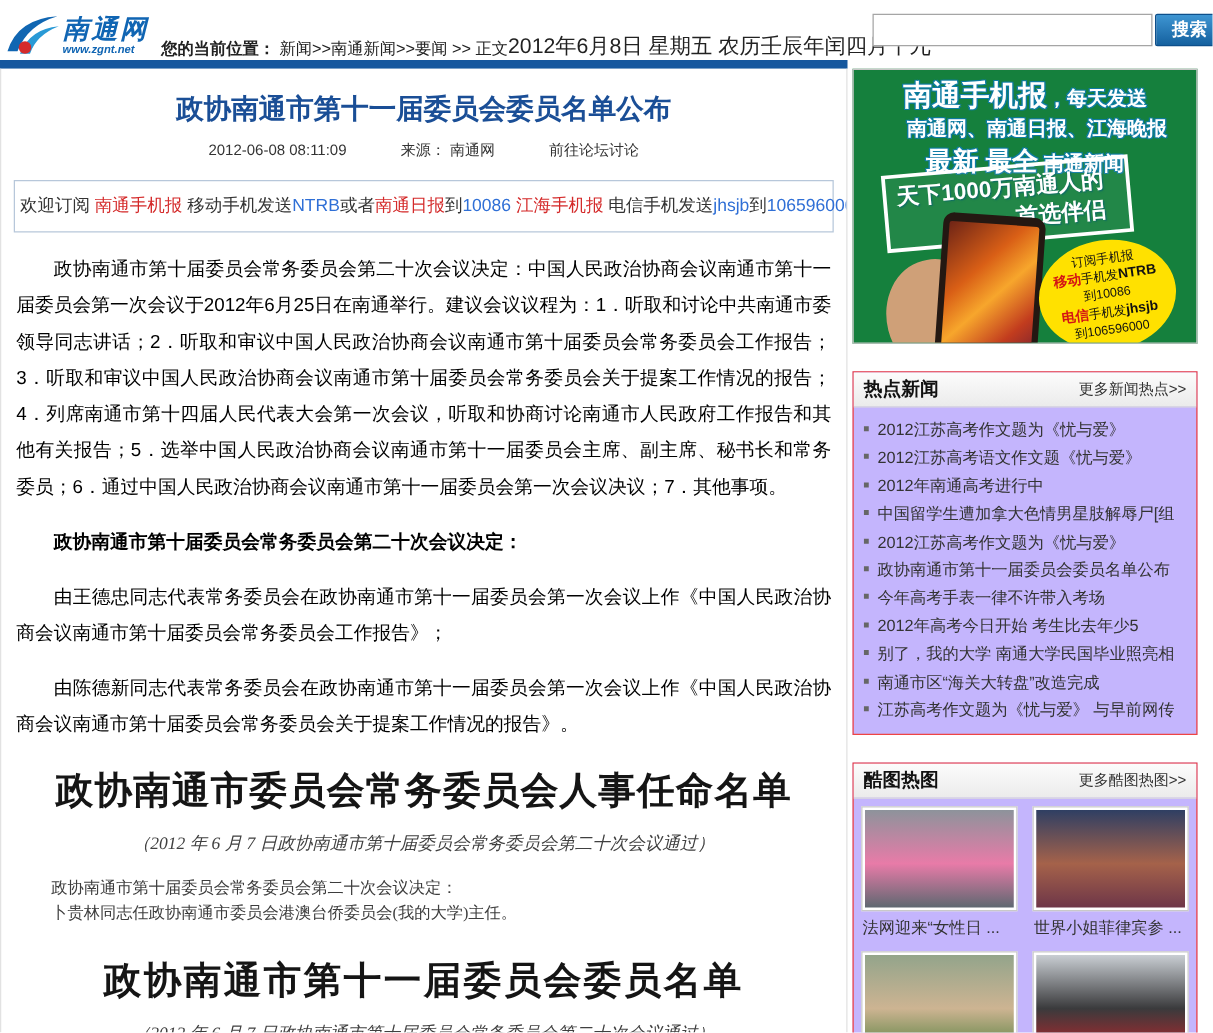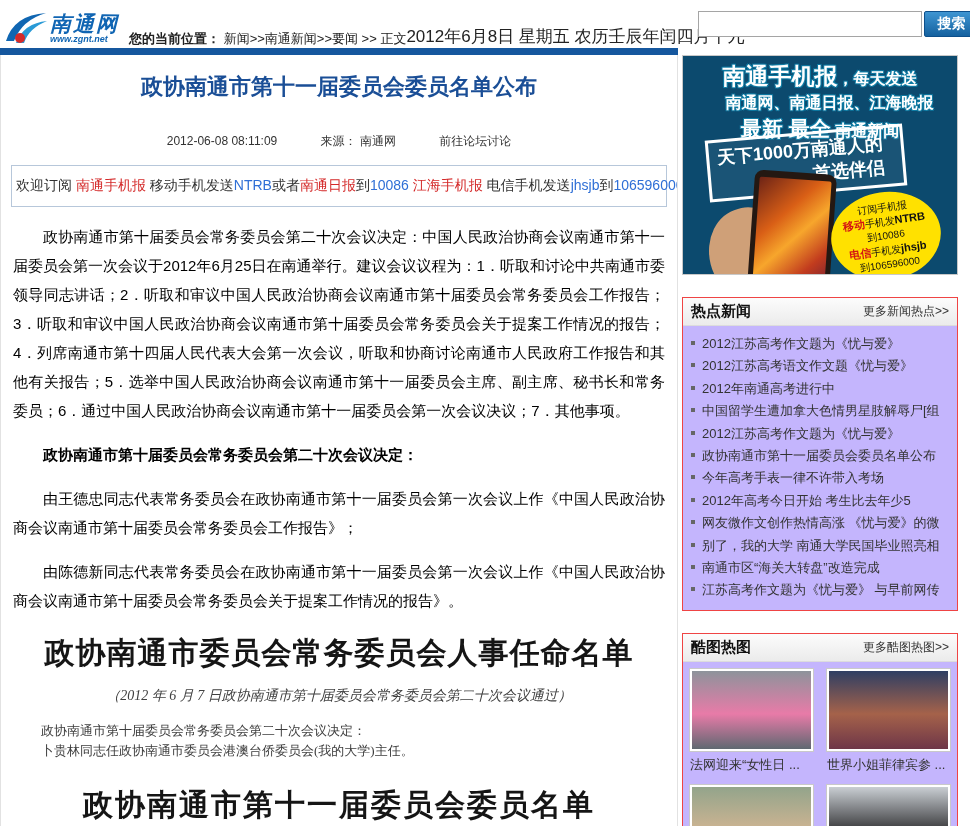--- a/index.html
+++ b/index.html
@@ -20,39 +20,39 @@
   .search-area { position:absolute; left:678px; top:11px; display:flex;padding-left:20px; }
   .search-input { width:224px; height:26px; border:1px solid #a5a5a5; outline:none; padding:0 6px; font-size:13px; }
   .search-btn { width:55px; height:26px; margin-left:2px; border:1px solid #0d4f8b; border-radius:2px;
     background:linear-gradient(#3e95d2,#15619f); color:#fff; font-size:14px; font-weight:bold; cursor:pointer;
     font-family:inherit; }
   .blue-bar { position:absolute; left:0; top:48px; width:678px; height:7px; background:#15579e; }
   
   .main { position:absolute; left:0; top:55px; width:678px; height:771px;
     border-left:1px solid #e2e2e2; border-right:1px solid #e2e2e2; overflow:hidden; background:#fff; }
   .article-title { margin-top:17px; text-align:center; font-size:22px; font-weight:bold; color:#1a4e96; }
-  .article-meta { margin-top:31px; text-align:center; font-size:12px; color:#333; }
+  .article-meta { margin-top:10px; text-align:center; font-size:12px; color:#333; }
   .article-meta span { margin:0 20px; }
   .subscribe { margin:15px 10px 0; border:1px solid #b7c7da; padding:11px 4px; text-align:center;
     font-size:14px; color:#333; white-space:nowrap; }
   .c-red { color:#d42a2a; } .c-blue { color:#2f6fd6; }
   .paras { margin:4px 12px 0; }
   .paras p { font-size:15px; line-height:29px; text-indent:2em; color:#000; margin-top:15px; text-align:justify; }
   .paras p.bold { font-weight:bold; }
   
   .doc { margin-top:18px; text-align:center; color:#151515;
     font-family:"Liberation Serif","DejaVu Serif",serif; }
   .doc-h1 { font-size:30px; font-weight:900; letter-spacing:1px; }
   .doc-sub { margin-top:13px; font-size:14px; font-style:italic; color:#404040; }
   .doc-lines { margin:16px 0 0 40px; text-align:left; font-size:13px; color:#3d3d3d; line-height:20px;
     font-style:normal; }
   .doc-h2 { margin-top:24px; font-size:30px; font-weight:900; letter-spacing:2px; }
   
   .sidebar { position:absolute; left:682px; top:55px; width:276px; }
-  .ad { position:relative; height:220px; border:1px solid #c8c8c8; background:#0c4a6e; overflow:hidden;
+  .ad { position:relative; height:220px; border:1px solid #c8c8c8; background:#15803d; overflow:hidden;
     color:#fff; text-align:center; cursor:pointer; }
   .outline { text-shadow:1px 1px 0 #0e7ba3,-1px -1px 0 #0e7ba3,1px -1px 0 #0e7ba3,-1px 1px 0 #0e7ba3; }
   .ad-l1 { margin-top:5px; font-size:23px; font-weight:bold; }
   .ad-l1 .rest, .ad-l3 .rest { font-size:16px; }
   .ad-l2 { font-size:16px; font-weight:bold; margin-top:1px;padding-left:19px; }
   .ad-l3 { font-size:16px; font-weight:bold; margin-top:1px; }
   .ad-l3 .big { font-size:21px; }
   .slogan { position:absolute; left:24px; top:76px; width:198px; padding:3px 8px 5px;
     border:3px solid #fff; transform:rotate(-5deg); font-size:18px; font-weight:bold;
     text-shadow:1px 1px 1px rgba(0,90,120,.55); background:rgba(255,255,255,.06); text-align:left; }
@@ -173,21 +173,20 @@
     </div>
     <ul class="news-list" id="news-list">
         <li>2012江苏高考作文题为《忧与爱》</li>
         <li>2012江苏高考语文作文题《忧与爱》</li>
         <li>2012年南通高考进行中</li>
         <li>中国留学生遭加拿大色情男星肢解辱尸[组</li>
         <li>2012江苏高考作文题为《忧与爱》</li>
         <li>政协南通市第十一届委员会委员名单公布</li>
         <li>今年高考手表一律不许带入考场</li>
         <li>2012年高考今日开始 考生比去年少5</li>
-        <li>网友微作文创作热情高涨 《忧与爱》的微</li>
         <li>别了，我的大学 南通大学民国毕业照亮相</li>
         <li>南通市区“海关大转盘”改造完成</li>
         <li>江苏高考作文题为《忧与爱》 与早前网传</li>
       </ul>
   </div>
 
   <div class="side-box">
     <div class="side-head">
       <span class="side-title">酷图热图</span>
       <span class="side-more">更多酷图热图&gt;&gt;</span>

